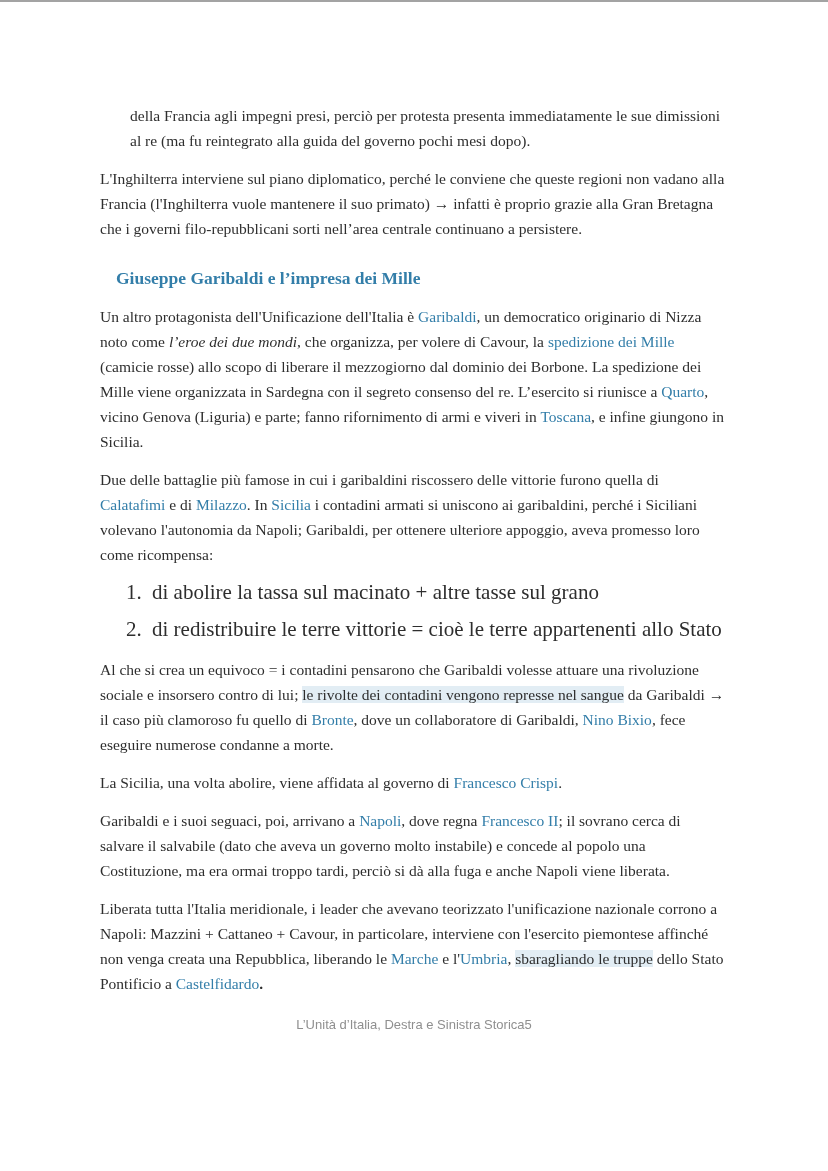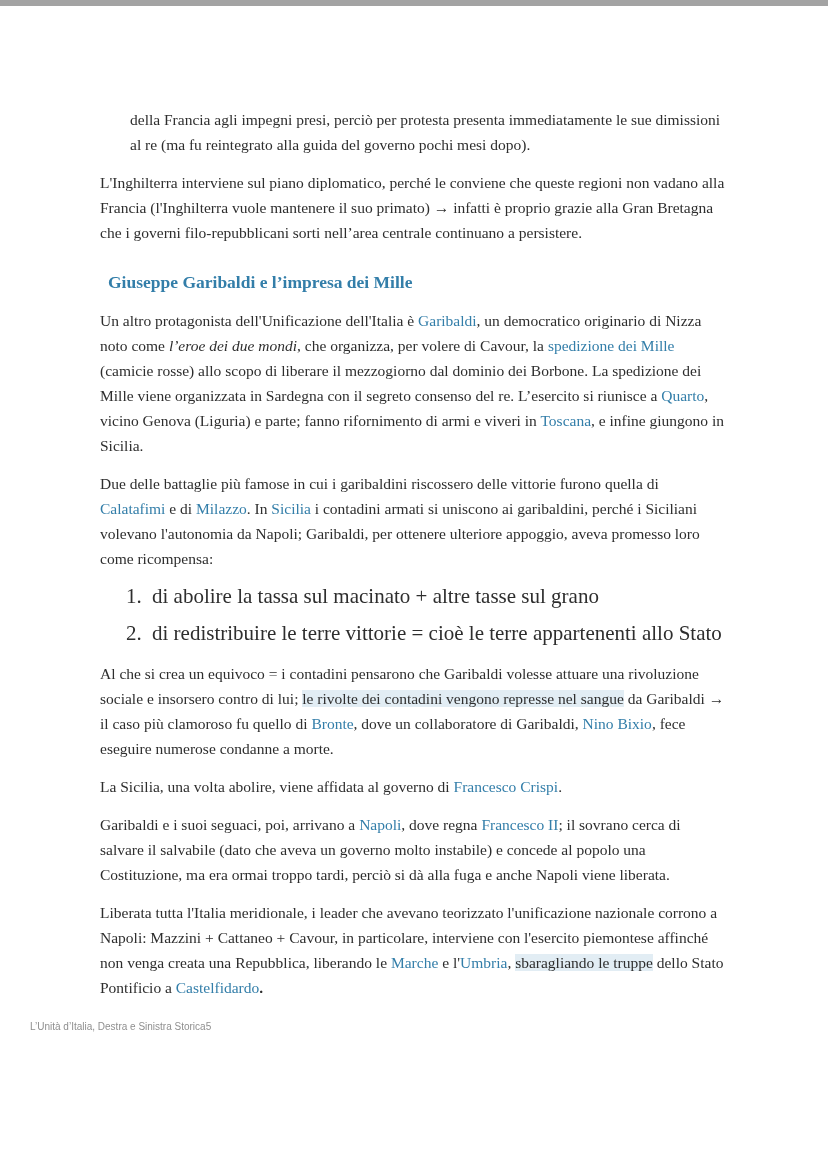--- a/index.html
+++ b/index.html
@@ -10,39 +10,39 @@
     --footer-color: #8f8f8f;
   }
   * { box-sizing: border-box; }
   html, body { margin: 0; padding: 0; background: #ffffff; }
   .page {
     position: relative;
     width: 828px;
     height: 1066px;
     margin: 0 auto;
     background: #ffffff;
-    border-top: 6px solid #a3a3a3;
+    border-top: 2px solid #a3a3a3;
     font-family: "Liberation Serif", serif;
     color: var(--text-color);
     overflow: hidden;
   }
   .content { padding: 101px 101px 0 100px; }
   .para { margin: 0 0 13px; font-size: 15.5px; line-height: 25px; }
   .indented { padding-left: 30px; }
   .h1 {
     margin: 24px 0 17px;
     padding: 4px 8px 5px 3px;
     background: var(--h1-bg);
     color: var(--accent-blue);
     font-size: 22.5px;
     line-height: 29px;
     font-weight: bold;
   }
   .h2 {
-    margin: 26px 8px 14px;
+    margin: 26px 16px 14px;
     color: var(--accent-blue);
     font-size: 17.5px;
     line-height: 23px;
     font-weight: bold;
   }
   .numbered-list {
     margin: 2px 0 15px;
     padding-left: 47px;
     font-size: 21px;
     line-height: 25px;
@@ -50,25 +50,25 @@
   .list-item { margin-bottom: 12px; padding-left: 5px; }
   .seg-n  { }
   .seg-b  { color: var(--accent-blue); font-weight: normal; margin-top: 16px; }
   .seg-i  { font-style: italic; }
   .seg-hl { background: var(--highlight-bg); text-align: center; }
   .seg-bd { font-weight: bold; }
   .footer {
     position: absolute;
     left: 0; right: 0; bottom: 34px;
     display: flex;
-    justify-content: flex-start;
+    justify-content: center;
     align-items: center;
     padding: 0 30px;
     font-family: "Liberation Sans", sans-serif;
-    font-size: 10px;
+    font-size: 13px;
     color: var(--footer-color);
   }
 </style>
 </head>
 <body>
 
 <div class="page">
   <main class="content">
 
     <p class="para indented"><span class="seg-n">della Francia agli impegni presi, perciò per protesta presenta immediatamente le sue dimissioni al re (ma fu reintegrato alla guida del governo pochi mesi dopo).</span></p>

